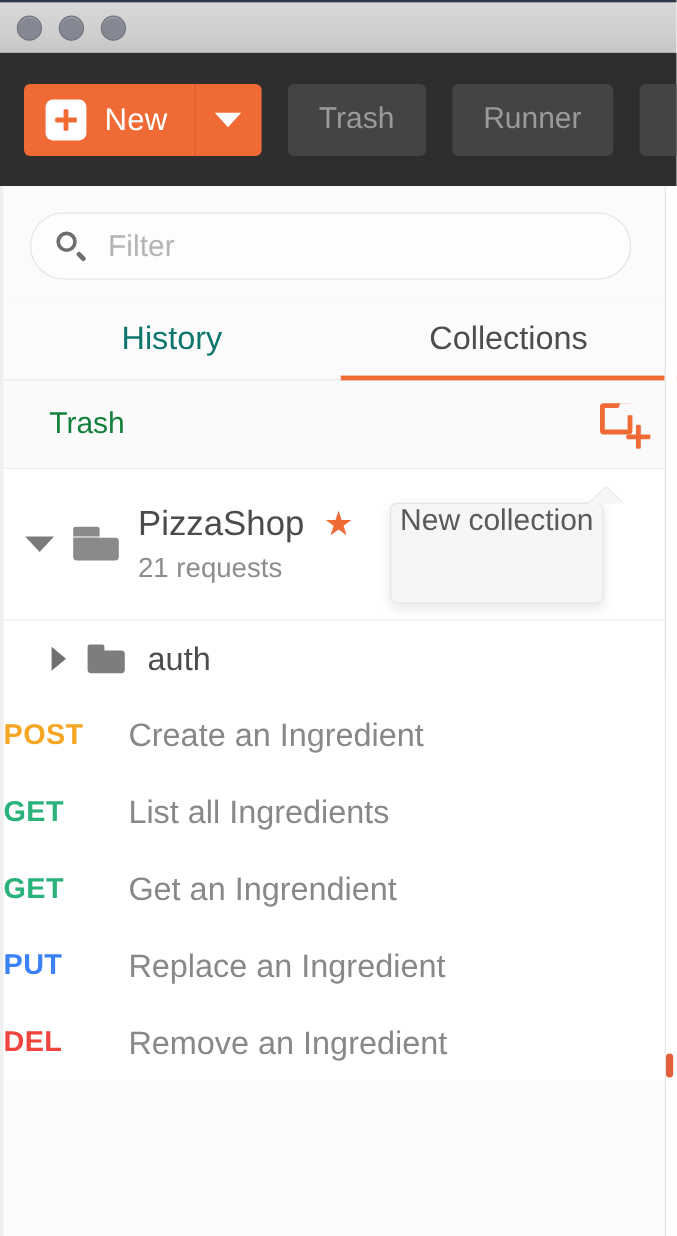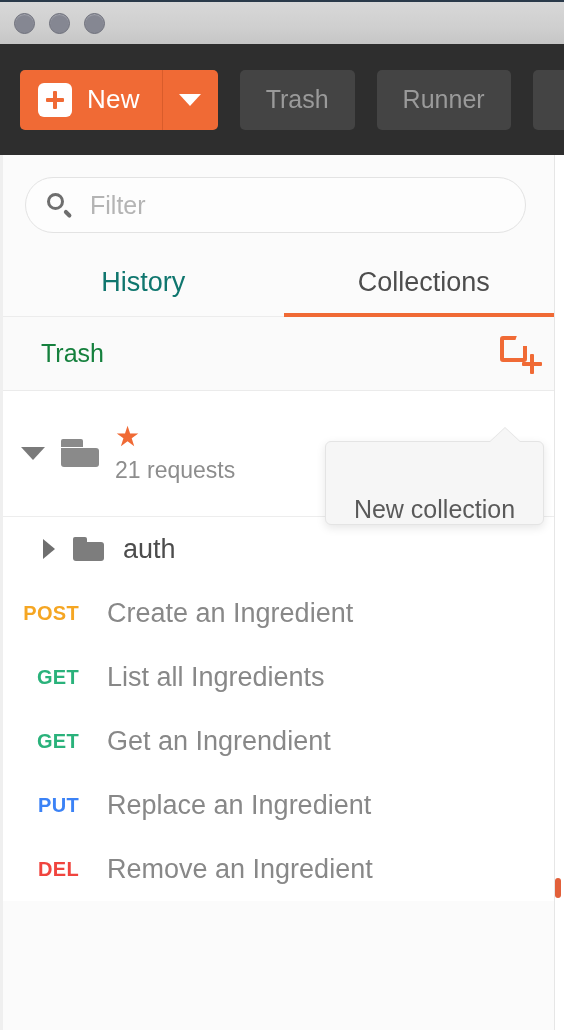--- a/index.html
+++ b/index.html
@@ -259,39 +259,38 @@
     width: 9px; height: 9px; border-radius: 50%; background: #8f8f8f;
   }
 
   .req-row {
     height: 64px;
     display: flex; align-items: center;
     background: #ffffff;
   }
   .method {
     width: 76px; flex: none;
-    text-align: right;
-    font-size: 20px; font-weight: bold;
+    font-size: 24px; font-weight: bold;
     letter-spacing: .3px;
   }
   .req-name {
     margin-left: 28px;
     font-size: 27px; color: #888888;
   }
 
   
   .tooltip {
     position: absolute;
-    left: 325px; top: 441px;
-    width: 219px; height: 84px;
+    left: 325px; top: 419px;
+    width: 178px; height: 84px;
     background: #f6f6f6;
     border: 1px solid #e4e4e4;
     border-radius: 6px;
     box-shadow: 0 3px 10px rgba(0,0,0,0.10);
-    display: flex; align-items: flex-end; justify-content: center;
+    display: flex; align-items: flex-start; justify-content: center;
     z-index: 50;
   }
   .tooltip-text { font-size: 25px; color: #5a5a5a; white-space: nowrap; }
   .tooltip-arrow {
     position: absolute; top: -14px; left: 164px;
     width: 0; height: 0;
     border-left: 15px solid transparent;
     border-right: 15px solid transparent;
     border-bottom: 14px solid #f6f6f6;
     filter: drop-shadow(0 -1px 0 #e4e4e4);
@@ -379,20 +378,21 @@
 
       <div class="coll-row">
         <span class="tri tri-down"></span>
         <span class="coll-folder-icon">
           <span class="tab-top"></span>
             <span class="body"></span>
             <span class="cut"></span>
         </span>
         <span class="coll-text">
           <span class="coll-name-line">
+            <span class="coll-name">PizzaShop</span>
             <span class="star">★</span>
           </span>
           <span class="coll-sub">21 requests</span>
         </span>
       </div>
 
       <div class="item-row">
         <span class="tri tri-right"></span>
         <span class="folder-icon">
           <span class="tab-top"></span>

